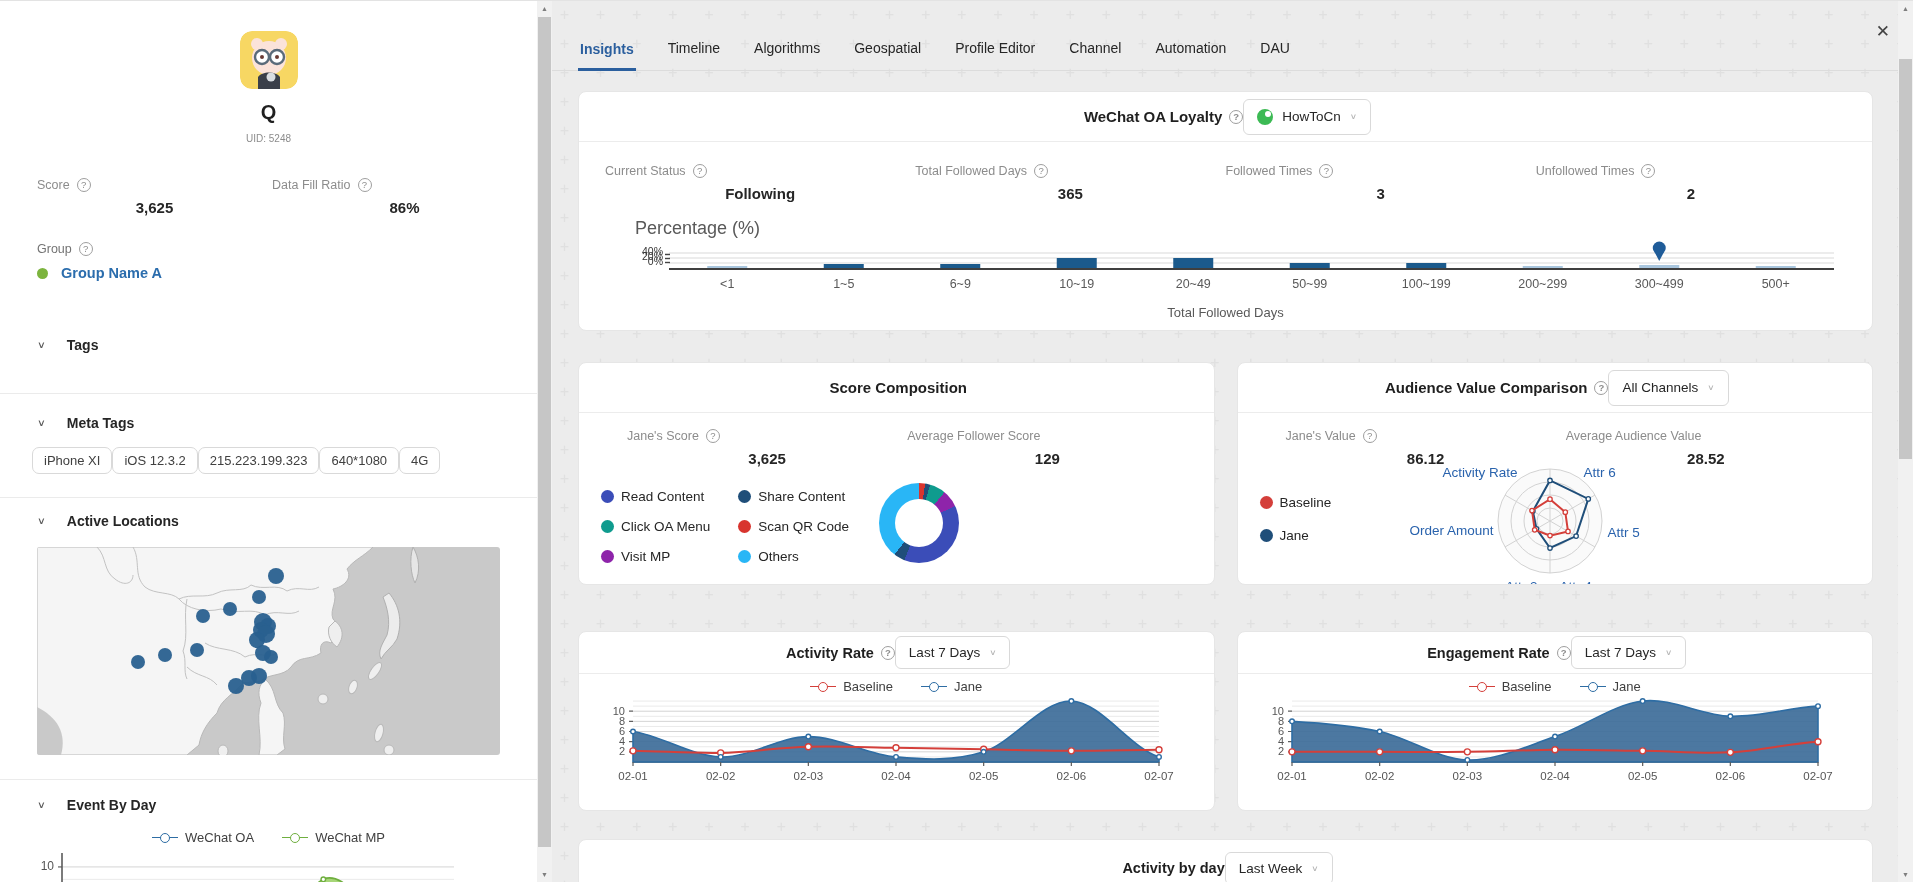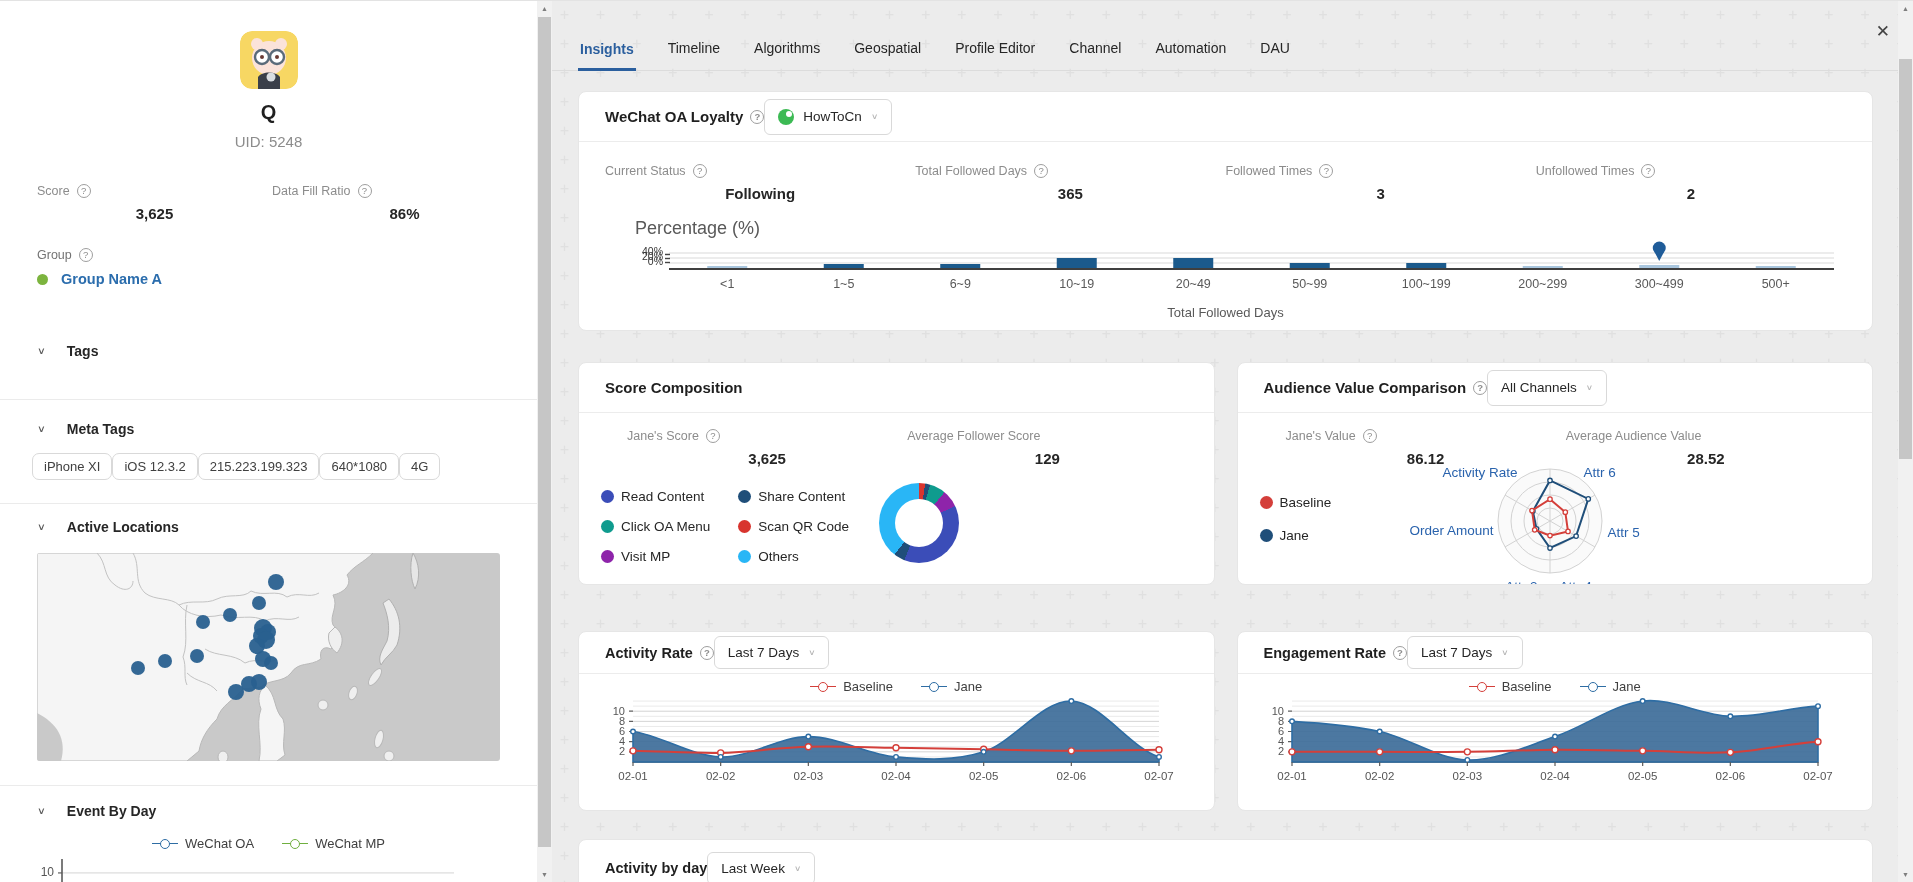--- a/index.html
+++ b/index.html
@@ -4,21 +4,21 @@
 <style>
   * { margin:0; padding:0; box-sizing:border-box; }
   html,body { width:1913px; height:882px; overflow:hidden; background:#fff;
     font-family:"Liberation Sans", sans-serif; color:#262626; }
   .page { position:relative; width:1913px; height:882px; border-top:1px solid #e3e3e3; }
 
   
   .left-panel { position:absolute; left:0; top:0; width:537px; height:882px; background:#fff; overflow:hidden; }
   .avatar { width:58px; height:58px; margin:30px auto 0; border-radius:12px; overflow:hidden; display:block; }
   .pname { text-align:center; font-size:20px; font-weight:700; margin-top:12px; color:#1f1f1f; }
-  .uid { text-align:center; font-size:15px; color:#8c8c8c; margin-top:9px; }
+  .uid { text-align:center; font-size:10px; color:#8c8c8c; margin-top:9px; }
   .kv { display:grid; grid-template-columns:235px auto; margin:34px 0 0 37px; }
   .lbl { font-size:12.5px; color:#737373; display:flex; align-items:center; }
   .val { font-size:16px; font-weight:700; color:#262626; margin-top:7px;text-align:center; }
   .group { margin:26px 0 0 37px; }
   .group-row { display:flex; align-items:center; gap:13px; margin-top:9px; }
   .gdot { width:11px; height:11px; border-radius:50%; }
   .glink { font-size:14.5px; font-weight:700; color:#2b6dad; cursor:pointer; }
   .help { display:inline-block; width:14px; height:14px; border:1px solid #9e9e9e; border-radius:50%;
     font-size:9.5px; line-height:12px; text-align:center; color:#8c8c8c; margin-left:7px; cursor:pointer; flex:none; }
   .sec-row { display:flex; align-items:center; gap:21px; padding-left:37px; cursor:pointer; }
@@ -48,21 +48,21 @@
   .pattern { position:absolute; inset:0; color:#e0e0e0; font-family:"DejaVu Sans Mono", monospace;
     font-size:15px; line-height:29px; padding-left:8px; z-index:0; user-select:none; }
   .close-btn { position:absolute; top:20px; right:8px; z-index:3; background:none; border:none;
     font-size:17px; color:#444; cursor:pointer; font-family:inherit; }
   .tabs { position:relative; z-index:1; display:flex; gap:30px; align-items:flex-end; height:70px;
     padding:0 26px; border-bottom:1px solid #dcdcdc; }
   .tab { font-size:14px; color:#262626; padding:0 2px 14px; cursor:pointer; white-space:nowrap; }
   .tab.active { color:#2b5f9e; font-weight:600; padding-bottom:11px; border-bottom:3px solid #2b5f9e; margin-bottom:-1px; }
   .content { position:relative; z-index:1; padding:0 25px 0 26px; }
   .card { background:#fff; border:1px solid #e6e6e6; border-radius:8px; overflow:hidden; }
-  .card-head { display:flex; justify-content:flex-start; align-items:center; height:50px;
+  .card-head { display:flex; justify-content:center; align-items:center; height:50px;
     padding:0 22px 0 26px; border-bottom:1px solid #ececec; }
   .card-title { font-size:15px; font-weight:700; color:#1f1f1f; display:flex; align-items:center; }
   .select-btn { display:inline-flex; align-items:center; gap:9px; background:#fff; border:1px solid #d9d9d9;
     border-radius:6px; height:36px; padding:0 13px; font-size:13.5px; color:#262626; cursor:pointer; font-family:inherit; }
   .chev { font-size:10px; color:#b5b5b5; transform:scaleY(.8); }
   .brand-dot { width:16px; height:16px; border-radius:50%; position:relative; }
   .brand-dot::after { content:''; position:absolute; right:2px; top:2px; width:6px; height:6px;
     border-radius:50%; background:#fff; }
   .row2 { display:flex; gap:22px; }
   .row2 > .card { flex:1 1 0; }

